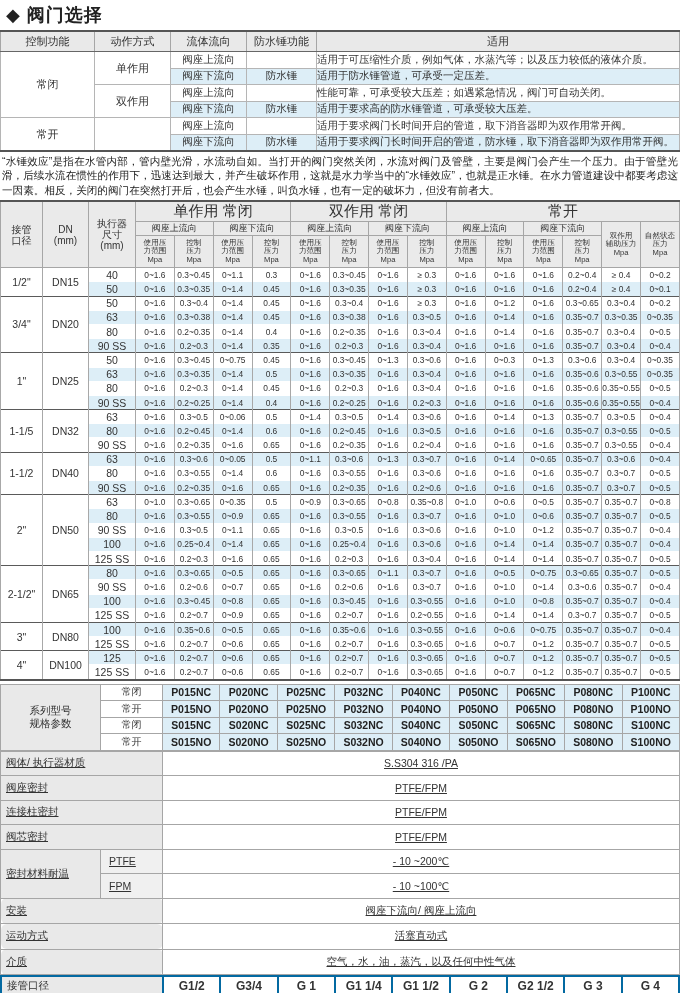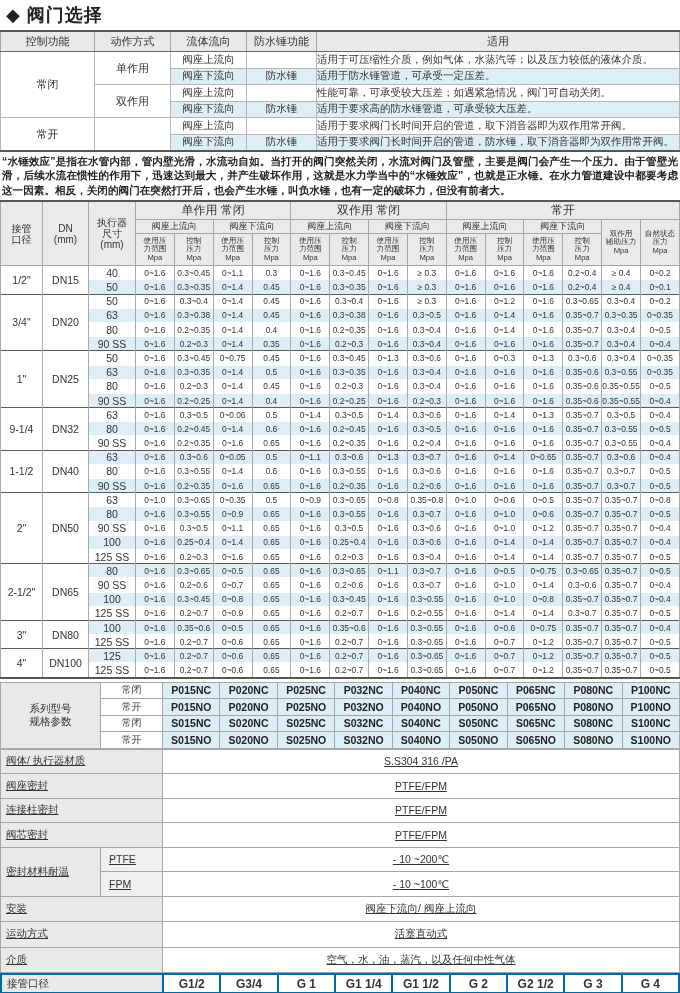--- a/index.html
+++ b/index.html
@@ -10,26 +10,26 @@
   
   #func-table{border-top:2px solid #555;border-bottom:2px solid #555;}
   #func-table th{background:#e9e9e9;font-weight:normal;font-size:11px;height:17px;
     border:1px solid #a6a6a6;border-bottom:1.5px solid #666;color:#333;}
   #func-table td{border:1px solid #b5b5b5;font-size:10.5px;height:15.5px;text-align:center;color:#333;padding:0;}
   #func-table td.apply{text-align:left;padding-left:0;}
   #func-table tr.blue td.shade{background:#ddeef7;}
   #func-table td.merge{background:#fff;font-size:11px;}
 
   
-  .note{font-size:10.6px;line-height:14.4px;text-align:justify;color:#222;padding:2px 2px 2px 2px;white-space:pre-line;font-weight:bold;}
+  .note{font-size:10.6px;line-height:14.4px;text-align:justify;color:#222;padding:2px 2px 2px 2px;white-space:pre-line;}
 
   
   #main-table{border:1px solid #999;border-top:2px solid #555;border-bottom:2px solid #555;margin-top:1px;}
   #main-table th{background:#eaeaea;font-weight:normal;color:#333;border:1px solid #a6a6a6;padding:0;white-space:pre-line;}
-  #main-table th.grp{font-size:12px;height:15px;}
+  #main-table th.grp{font-size:15px;height:15px;}
   #main-table th.flow{font-size:9px;height:13px;}
   #main-table th.leaf{font-size:7.6px;line-height:8.6px;height:31px;}
   #main-table th.corner{font-size:10px;line-height:11px;}
   #main-table td{border-left:1px solid #a8a8a8;border-right:1px solid #a8a8a8;border-top:1px solid #fff;
     text-align:center;font-size:8.4px;height:13.2px;padding:0;color:#333;}
   #main-table td.size{font-size:10.5px;background:#fff;}
   #main-table td.dn{font-size:10.5px;background:#fff;}
   #main-table td.act{font-size:10.5px;}
   #main-table tr.blue td{background:#ddeef7;}
   #main-table tr.blue td.size, #main-table tr.blue td.dn{background:#fff;}
@@ -40,21 +40,21 @@
   #model-table td{border:1px solid #a6a6a6;text-align:center;height:15.5px;padding:0;}
   #model-table td.biglabel{background:#e9e9e9;font-size:10.5px;white-space:pre-line;line-height:13px;color:#333;}
   #model-table td.mode{font-size:10px;color:#333;}
   #model-table td.model{font-size:10.5px;font-weight:bold;background:#ddeef7;color:#222;}
 
   
   #spec-table td{border:1px solid #a6a6a6;height:15.5px;padding:4px;font-size:10.5px;color:#333;text-decoration:underline;}
   #spec-table td.lab{background:#e9e9e9;text-align:left;padding-left:5px;}
   #spec-table td.sub{background:#f0f0f0;text-align:left;padding-left:8px;}
   #spec-table td.val{text-align:center;}
-  #spec-table tr.tall td{height:16.5px;}
+  #spec-table tr.tall td{height:16.5px;border-radius:6px;}
 
   
   #size-table{border-bottom:2px solid #555;}
   #size-table td{border:2px solid #0369a1;height:17px;padding:0;font-size:10.5px;text-align:center;color:#333;}
   #size-table td.lab{background:#e9e9e9;text-align:left;}
   #size-table td.lab .l{display:inline-block;padding-left:5px;}
   #size-table td.lab .u{display:inline-block;position:absolute;left:105px;}
   #size-table td.lab{position:relative;}
   #size-table tr.hdr td.v{font-weight:bold;font-size:12px;}
 </style>
@@ -378,21 +378,21 @@
         <td>0~1.6</td>
         <td>0.2~0.3</td>
         <td>0~1.6</td>
         <td>0~1.6</td>
         <td>0~1.6</td>
         <td>0.35~0.6</td>
         <td>0.35~0.55</td>
         <td>0~0.4</td>
       </tr>
       <tr class="bs">
-        <td class="size" rowspan="3">9-1/4</td>
+        <td class="size" rowspan="3">1-1/5</td>
         <td class="dn" rowspan="3">DN32</td>
         <td class="act">63</td>
         <td>0~1.6</td>
         <td>0.3~0.5</td>
         <td>0~0.06</td>
         <td>0.5</td>
         <td>0~1.4</td>
         <td>0.3~0.5</td>
         <td>0~1.4</td>
         <td>0.3~0.6</td>

